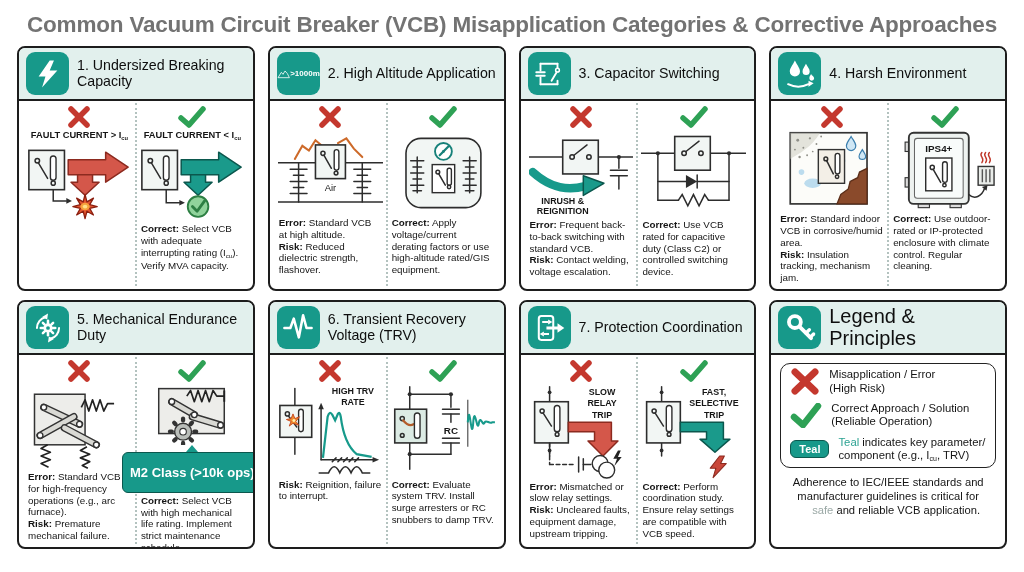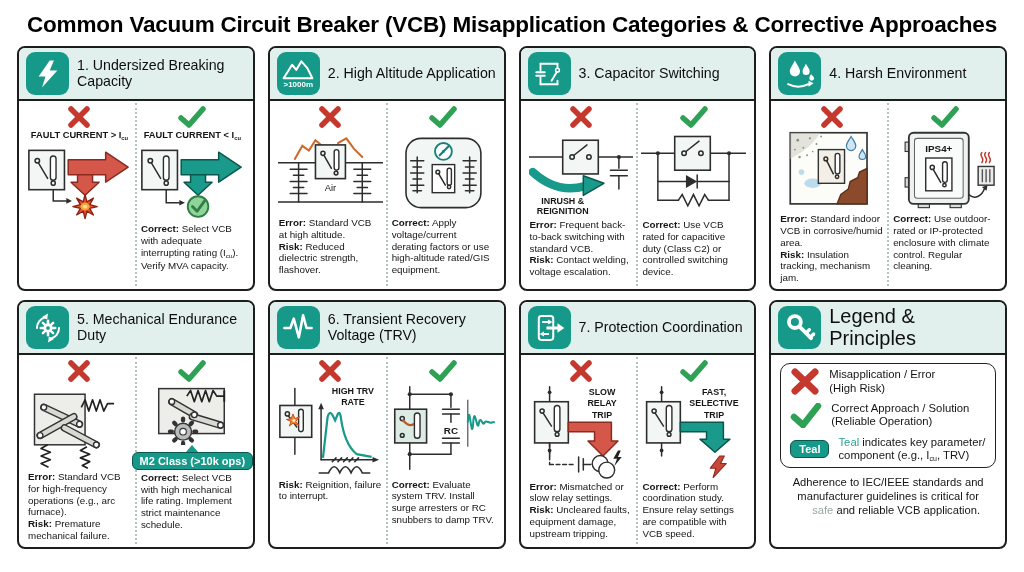--- a/index.html
+++ b/index.html
@@ -1,41 +1,41 @@
 <!DOCTYPE html>
 <html><head>
 <meta charset="utf-8">
 <style>
   * { box-sizing: border-box; margin: 0; padding: 0; }
   html,body { width:1024px; height:572px; background:#fff; overflow:hidden;
     font-family:"Liberation Sans", sans-serif; color:#151515; }
   .page-title { text-align:center; font-size:22.5px; font-weight:800; letter-spacing:-0.2px;
-    margin:12px 10px 8px; color:#000000; }
+    margin:12px 10px 8px; color:#737373; }
   .grid { display:grid; grid-template-columns:repeat(4,1fr); grid-template-rows:245px 249px;
     gap:9px 13px; padding:0 17px; }
   .panel { border:2px solid #1d1d1d; border-radius:8px; background:#fff; overflow:hidden;
     display:flex; flex-direction:column; }
   .phead { display:flex; align-items:center; gap:8px; background:#e2f0ed;
     border-bottom:2px solid #1d1d1d; padding:4px 7px; min-height:52px; flex:0 0 auto; }
   .ptile { width:43px; height:43px; background:#17998a; border-radius:9px; flex:0 0 auto;
-    display:flex; flex-direction:column; align-items:center; justify-content:center; }
+    display:flex; align-items:center; justify-content:center; }
   .tile-badge { color:#fff; font-size:8px; font-weight:700; line-height:1; margin-top:1px; }
   .ptitle { font-weight:400; font-size:14.2px; line-height:1.07; color:#0e0e0e; }
   .pbody { flex:1; display:flex; padding:2px 5px 3px; min-height:0; }
   .half { flex:1; min-width:0; display:flex; flex-direction:column; align-items:center; padding:0 3px; }
   .half.right { border-left:2px dotted #b3c2bf; }
   .markrow { height:24px; display:flex; align-items:center; justify-content:center; margin-top:2px; flex:0 0 auto; }
   .dlabel { font-weight:700; font-size:9.3px; line-height:1.05; text-align:center; margin-top:2px; white-space:nowrap; }
   sub { font-size:0.62em; vertical-align:-0.3em; font-weight:inherit; }
   .dia { width:100%; height:auto; display:block; flex:0 0 auto; }
   .ptext { width:100%; font-size:9.8px; line-height:1.2; padding:2px 1px 3px; }
   .ptext p { margin:0; }
   .ptext b { font-weight:700; }
-  .m2badge { background:#17998a; color:#fff; font-weight:700; font-size:11px;
-    padding:2px 7px; border-radius:6px; white-space:nowrap; border:1.5px solid #0b574d; }
+  .m2badge { background:#17998a; color:#fff; font-weight:700; font-size:13px;
+    padding:12px 7px; border-radius:6px; white-space:nowrap; border:1.5px solid #0b574d; }
   .pointer { width:0; height:0; border-left:6px solid transparent; border-right:6px solid transparent;
     border-bottom:7px solid #17998a; margin:0 auto; }
   
   .s { stroke:#2d2d2d; stroke-width:1.6; fill:none; stroke-linecap:round; }
   .bx { fill:#f2f6f4; stroke:#2d2d2d; stroke-width:1.7; }
   .bxg { fill:#dcebe4; stroke:#2d2d2d; stroke-width:1.7; }
   .cp { fill:#ffffff; stroke:#2d2d2d; stroke-width:1.5; }
   .dot { fill:#2d2d2d; }
   .redA { fill:#d4574a; stroke:#8c2a1f; stroke-width:1.6; stroke-linejoin:round; }
   .tealA { fill:#1a9a8b; stroke:#0b574d; stroke-width:1.6; stroke-linejoin:round; }

